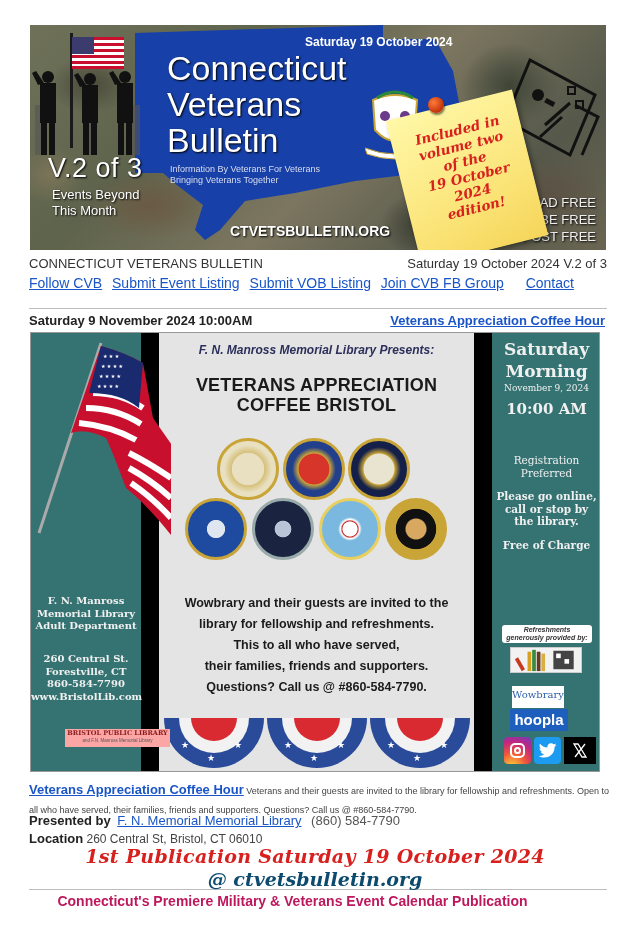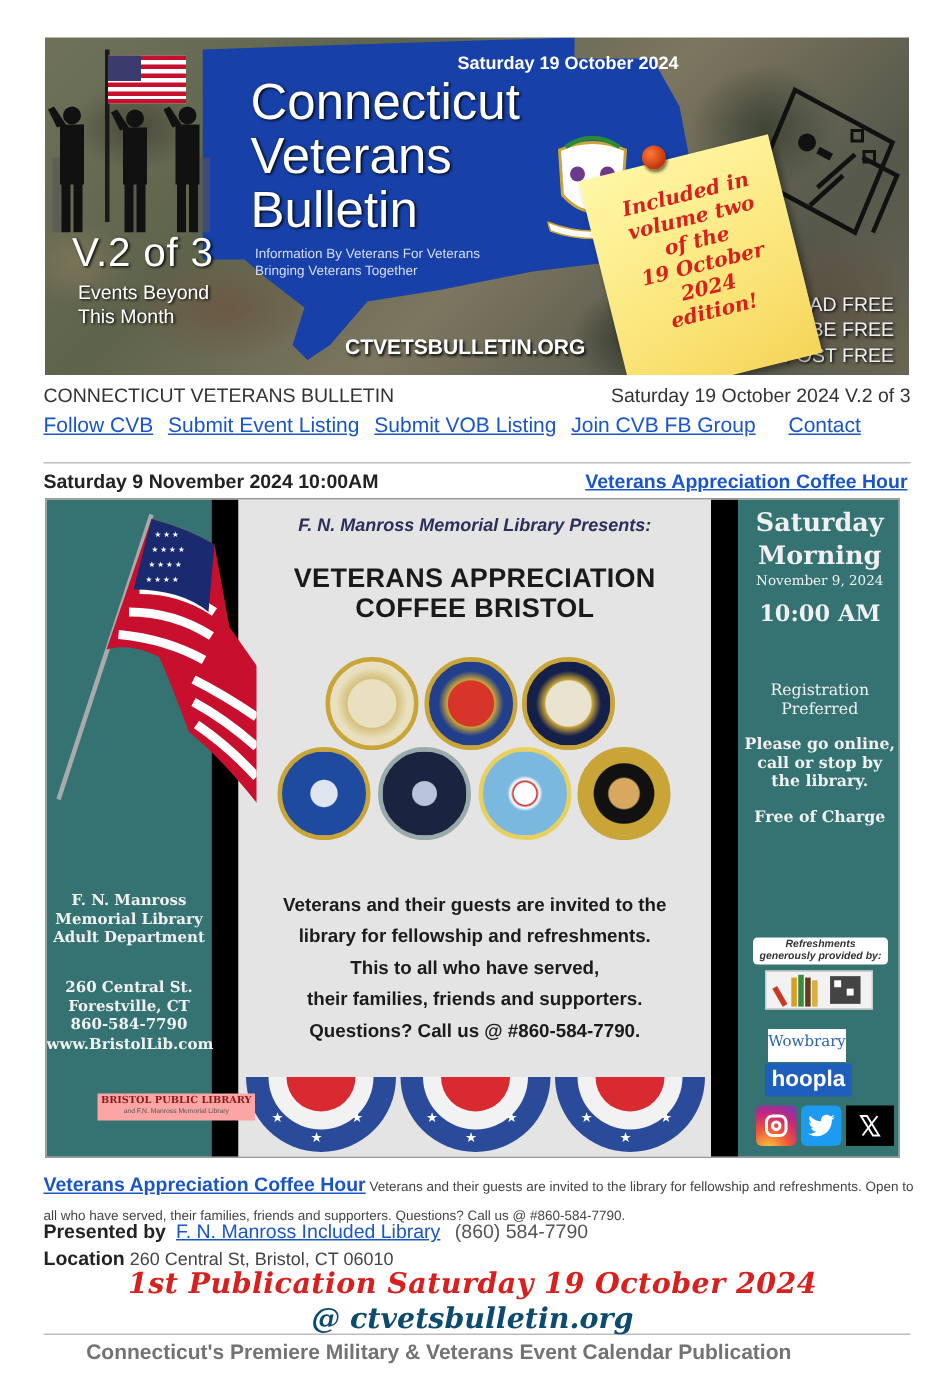--- a/index.html
+++ b/index.html
@@ -119,21 +119,21 @@
   .desc { position: absolute; left: 29px; top: 780px; width: 580px; font-size: 9px; line-height: 19px; color: #444; }
   .desc .dlink { font-size: 13px; font-weight: bold; color: #1a55c8; text-decoration: underline; }
   .presented { position: absolute; left: 29px; top: 813px; font-size: 13px; color: #222; }
   .presented b { font-weight: bold; }
   .presented a { color: #1a55c8; text-decoration: underline; font-weight: normal; margin-left: 3px; }
   .presented .ph { color: #555; margin-left: 6px; }
   .location { position: absolute; left: 29px; top: 831px; font-size: 12px; color: #444; }
   .location b { color: #222; font-size: 13px; }
   .stamp1 { position: absolute; left: 0; top: 845px; width: 630px; text-align: center; font-family: "DejaVu Serif", serif; font-style: italic; font-weight: bold; font-size: 19px; color: #d8201e; letter-spacing: 0.3px; z-index: 2; }
   .stamp2 { position: absolute; left: 0; top: 868px; width: 630px; text-align: center; font-family: "DejaVu Serif", serif; font-style: italic; font-weight: bold; font-size: 19px; color: #0c4a6e; z-index: 2; }
-  .tagline { position: absolute; left: 0; top: 893px; width: 585px; text-align: center; font-size: 14px; font-weight: bold; color: #737373; }
+  .tagline { position: absolute; left: 0; top: 893px; width: 585px; text-align: center; font-size: 14px; font-weight: bold; color: #be185d; }
 </style>
 </head>
 <body>
 
 <div class="banner">
   <svg class="ct-shape" viewBox="0 0 335 215">
     <path d="M0,8 L248,0 L248,14 L300,14 L318,46 L326,88 L312,140 L270,150 L220,156 L160,168 L110,176 L85,205 L70,215 L60,205 L68,180 L42,160 L28,148 L0,148 Z" fill="#1740a8"></path>
   </svg>
   <div class="flagpole"></div>
   <svg class="banner-flag" viewBox="0 0 52 32">
@@ -252,21 +252,21 @@
     <div class="seals">
       <div class="seal-c" style="left:58px; top:0; background: radial-gradient(circle, #e8e0c0 40%, #d6c07a 42%, #e8e0c0 60%);"></div>
       <div class="seal-c" style="left:124px; top:0; background: radial-gradient(circle, #d8352a 38%, #c9a437 40%, #213f8a 55%);"></div>
       <div class="seal-c" style="left:189px; top:0; background: radial-gradient(circle, #e8e4d0 38%, #c9a437 40%, #14204a 55%);"></div>
       <div class="seal-c" style="left:26px; top:60px; background: radial-gradient(circle, #e0e6f0 22%, #1e4aa0 24%, #1e4aa0 55%);"></div>
       <div class="seal-c" style="left:93px; top:60px; border-color:#9aa; background: radial-gradient(circle, #b8c4d8 20%, #1a2440 22%, #1a2440 60%);"></div>
       <div class="seal-c" style="left:160px; top:60px; border-color:#e8d060; background: radial-gradient(circle, #fff 18%, #c83030 20%, #fff 24%, #7ab8e0 30%);"></div>
       <div class="seal-c" style="left:226px; top:60px; background: radial-gradient(circle, #d9a860 25%, #111 28%, #111 50%, #c9a437 52%);"></div>
     </div>
     <div class="flyer-body">
-      <div>Veterans and their guests are invited to the</div>
+      <div>Wowbrary and their guests are invited to the</div>
       <div>library for fellowship and refreshments.</div>
       <div>This to all who have served,</div>
       <div>their families, friends and supporters.</div>
       <div>Questions? Call us @ #860-584-7790.</div>
     </div>
     <svg class="bunting" viewBox="0 0 315 55">
       <g id="fan">
         <path d="M5,5 A50,50 0 0 0 105,5 Z" fill="#2a4a9a"></path>
         <path d="M20,5 A35,35 0 0 0 90,5 Z" fill="#f2f2f2"></path>
         <path d="M32,5 A23,23 0 0 0 78,5 Z" fill="#d82a30"></path>
@@ -357,21 +357,21 @@
     <span class="b2">and F.N. Manross Memorial Library</span>
   </div>
 </div>
 
 <div class="desc">
   <a class="dlink">Veterans Appreciation Coffee Hour</a>
   <span>Veterans and their guests are invited to the library for fellowship and refreshments. Open to all who have served, their families, friends and supporters. Questions? Call us @ #860-584-7790.</span>
 </div>
 <div class="presented">
   <b>Presented by</b>
-  <a>F. N. Manross Included Library</a>
+  <a>F. N. Memorial Memorial Library</a>
   <span class="ph">(860) 584-7790</span>
 </div>
 <div class="location">
   <b>Location</b>
   <span>260 Central St, Bristol, CT 06010</span>
 </div>
 <div class="stamp1">1st Publication Saturday 19 October 2024</div>
 <div class="stamp2">@ ctvetsbulletin.org</div>
 <div class="rule" style="top:889px;"></div>
 <div class="tagline">Connecticut's Premiere Military &amp; Veterans Event Calendar Publication</div>

